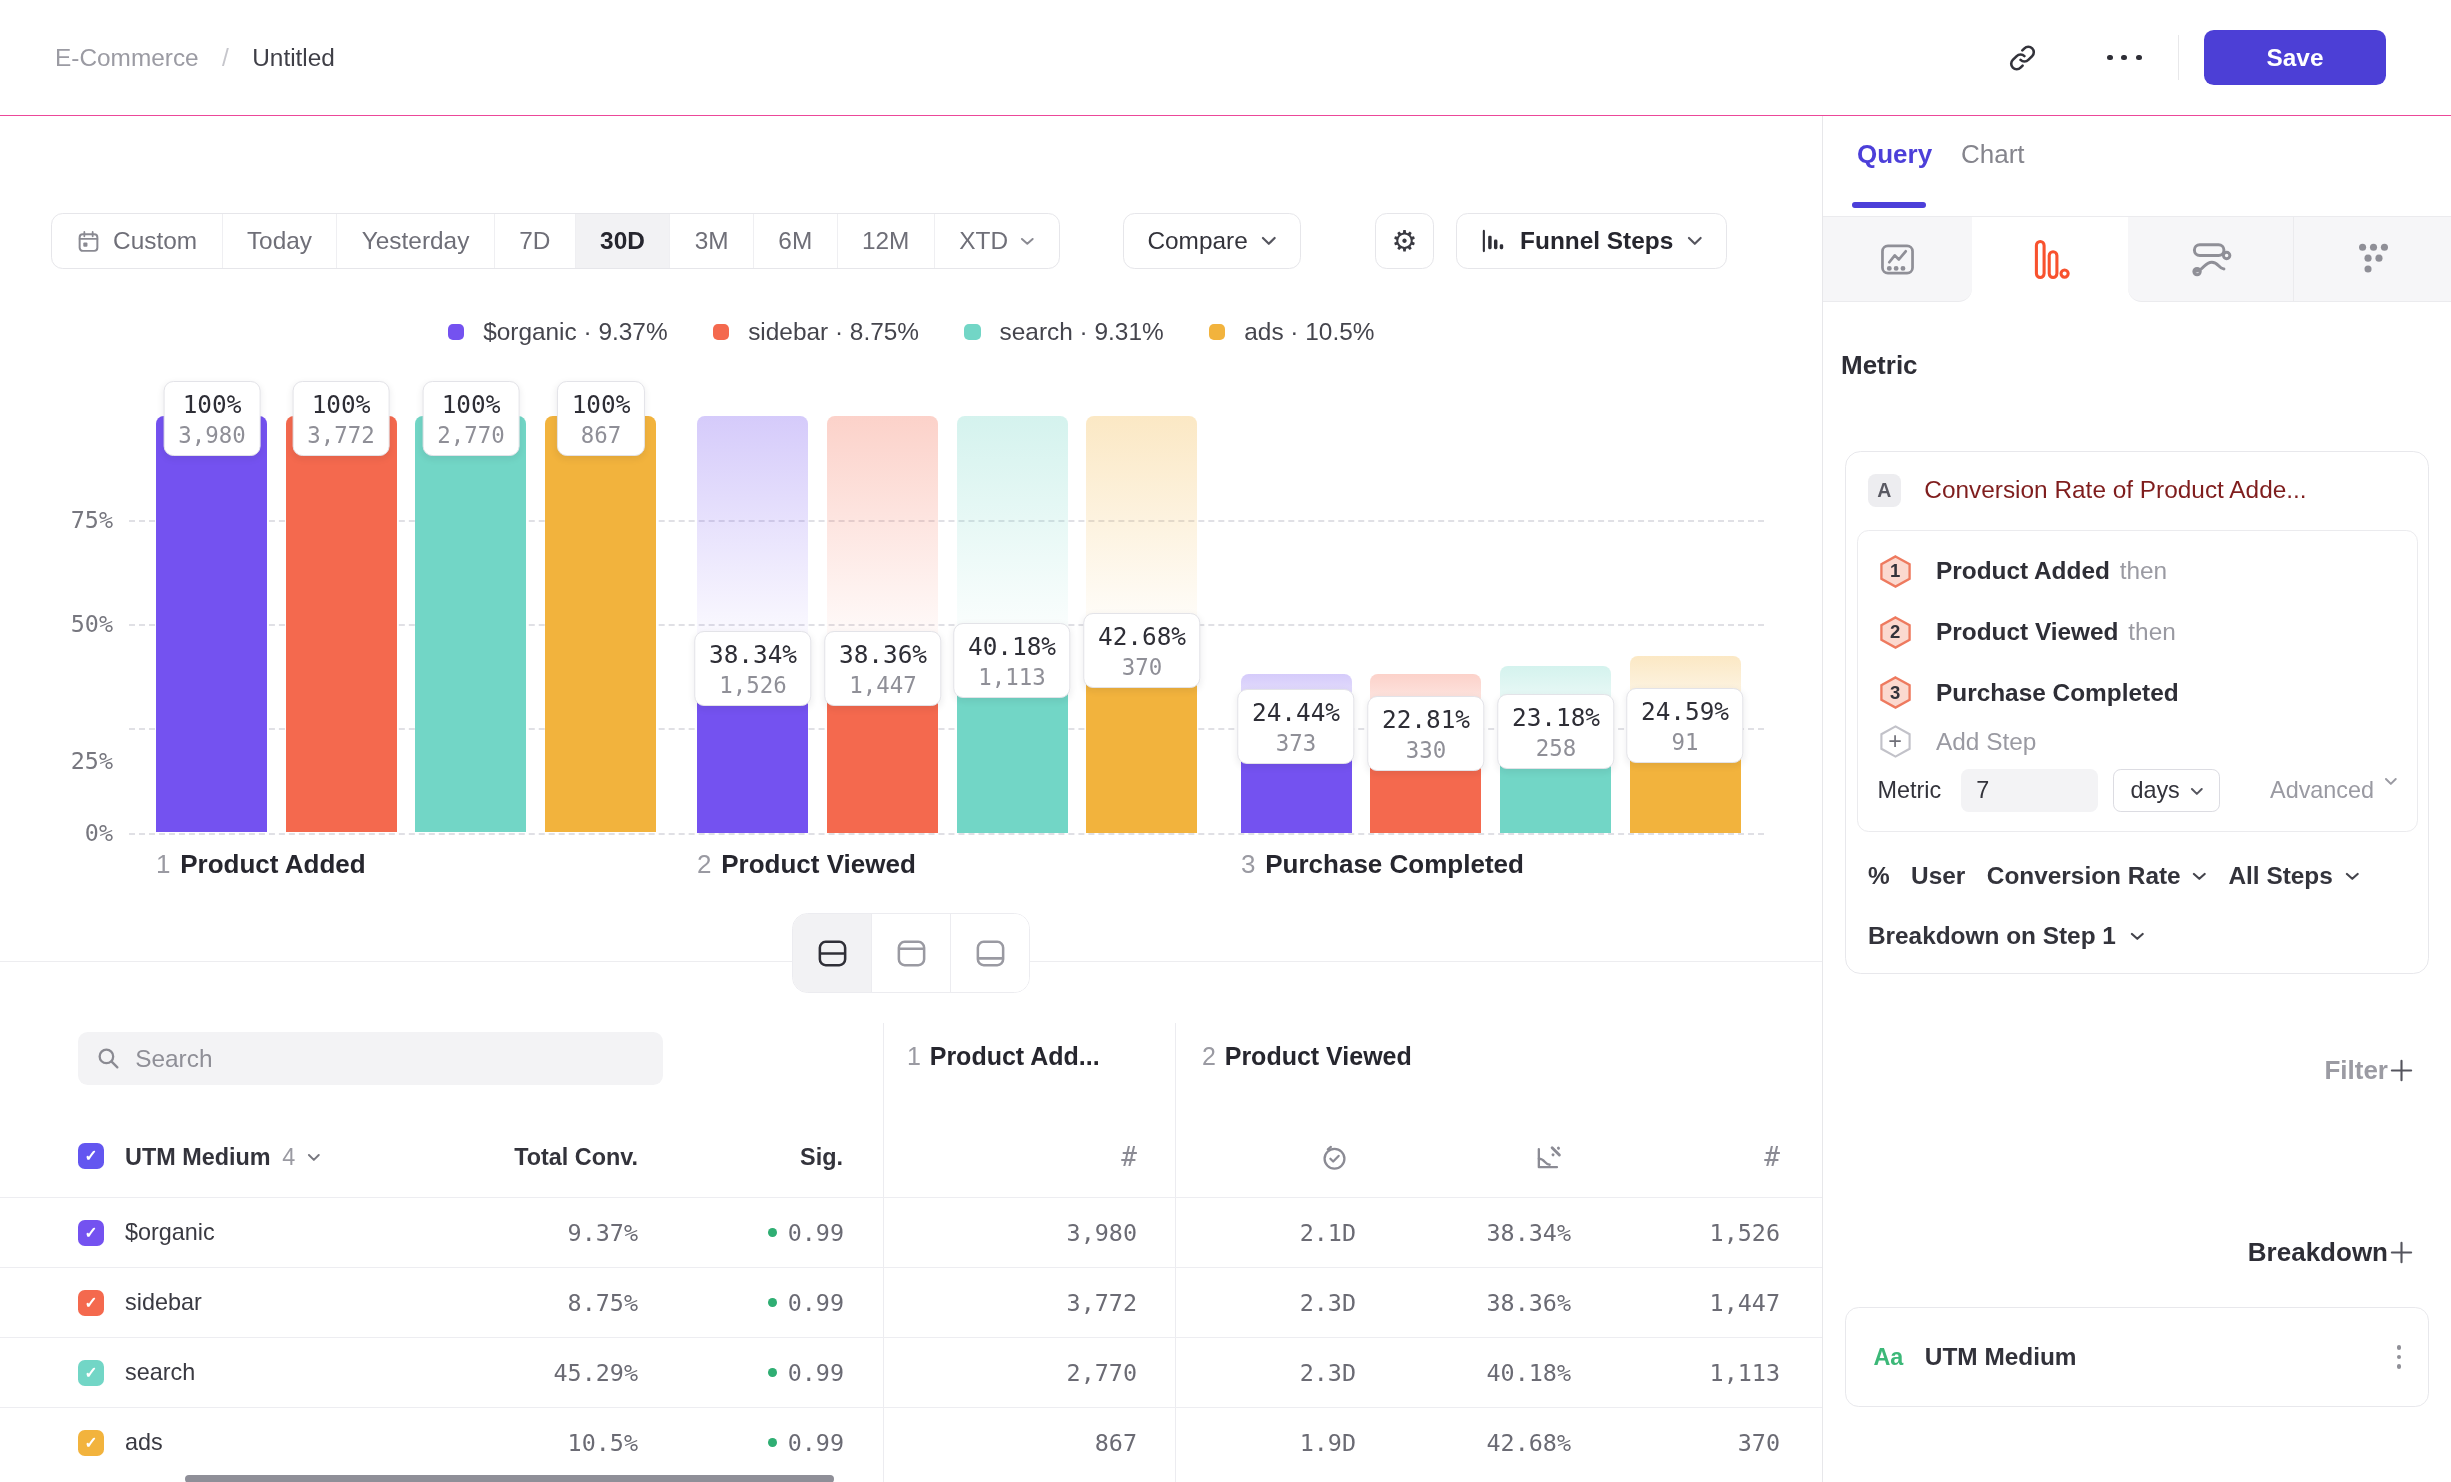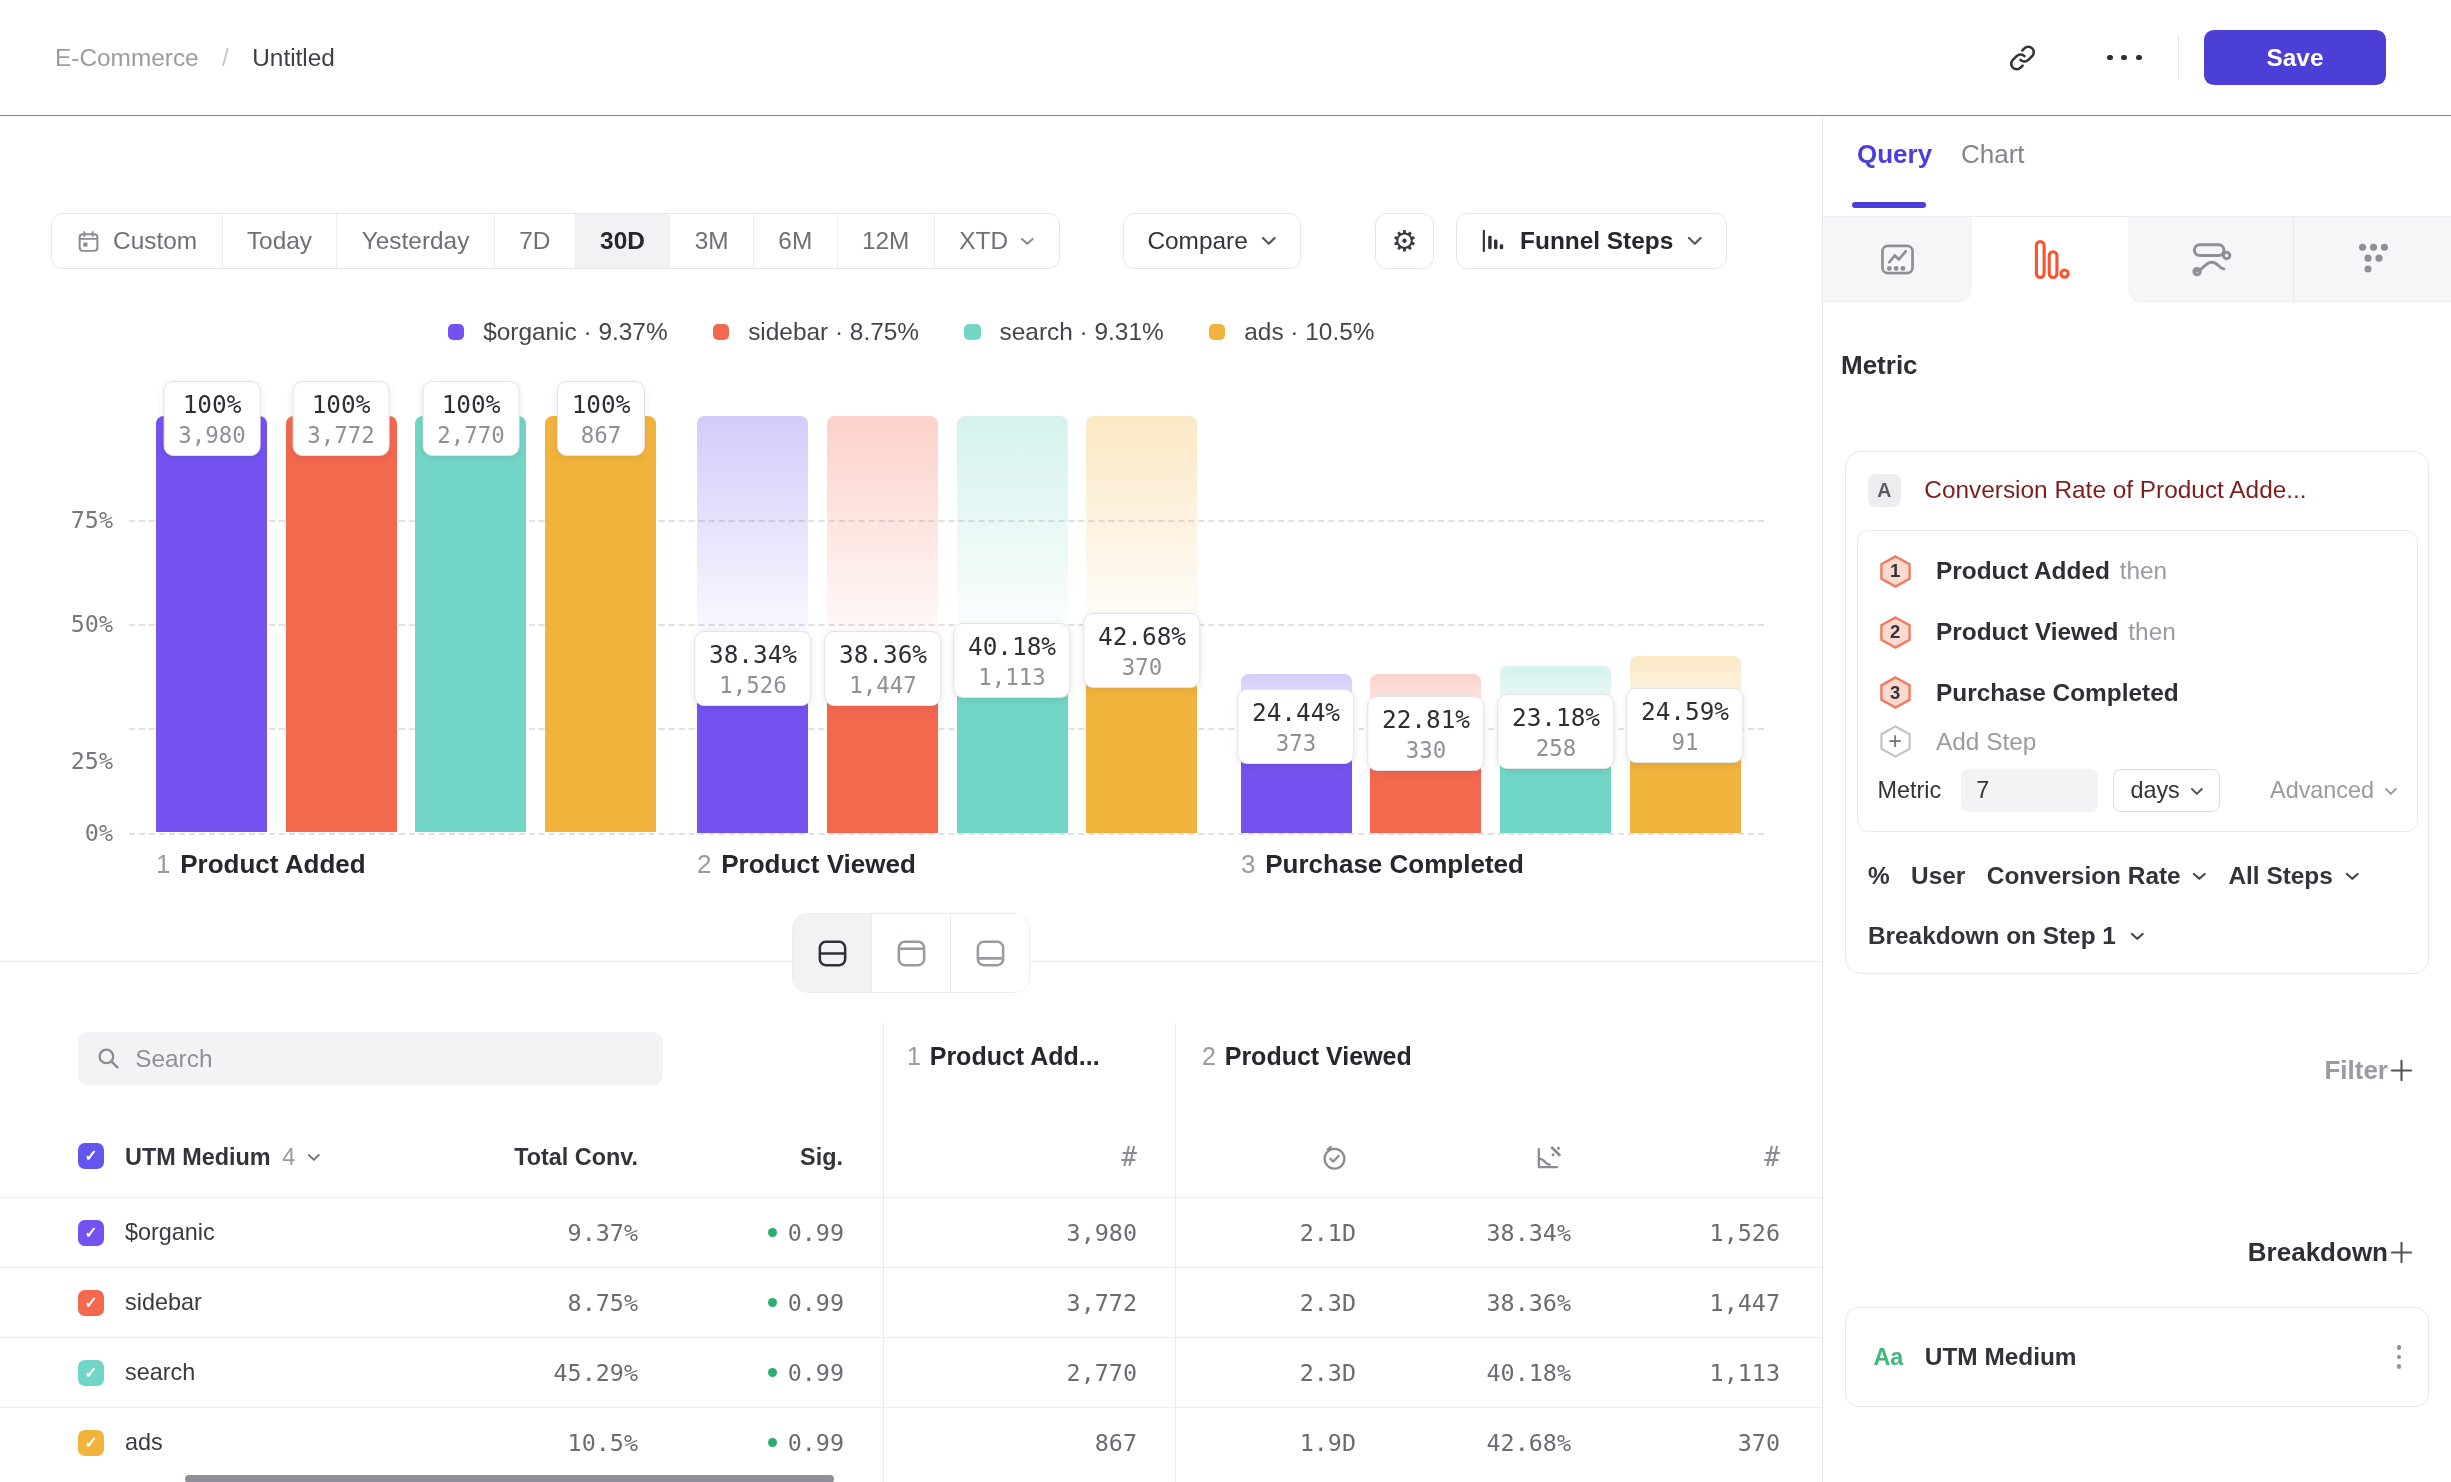--- a/index.html
+++ b/index.html
@@ -105,21 +105,21 @@
   .hex b{position:absolute;inset:0;display:flex;align-items:center;justify-content:center;font-size:18.5px;font-weight:600;color:#33333b}
   .sname{font-size:24.4px;font-weight:700;color:#2e2e36;white-space:nowrap}
   .sname i{font-style:normal;font-weight:400;color:#9a9aa2;margin-left:9.8px}
   .addlab{font-size:24.4px;font-weight:500;color:#9a9aa2}
   .wrow{display:flex;align-items:center;gap:15.6px;height:49px}
   .wlab{font-size:23.4px;font-weight:500;color:#33333b;margin-right:3.9px}
   .winput{width:137px;height:43px;border-radius:7.8px;background:#f3f3f5;display:flex;align-items:center;padding-left:15.6px;
           font-size:23.4px;color:#33333b;box-sizing:border-box}
   .wdays{width:107px;height:43px;border:1px solid #dcdce2;border-radius:7.8px;display:flex;align-items:center;justify-content:center;
          gap:9.8px;font-size:23.4px;font-weight:500;color:#33333b;box-sizing:border-box;cursor:pointer}
-  .wadv{margin-left:auto;display:flex;align-items:center;gap:9.8px;font-size:23.4px;color:#9a9aa2;cursor:pointer}
+  .wadv{margin-left:auto;display:flex;align-items:flex-start;gap:9.8px;font-size:23.4px;color:#9a9aa2;cursor:pointer}
   .mrow{position:absolute;left:21.5px;right:21.5px;top:410px;display:flex;align-items:center;gap:21.5px;
         font-size:24.4px;font-weight:600;color:#33333b}
   .brow{position:absolute;left:21.5px;top:470px;display:flex;align-items:center;gap:13.7px;
         font-size:24.4px;font-weight:600;color:#33333b;cursor:pointer}
   .secRow{position:absolute;left:42px;right:37px;display:flex;align-items:center;justify-content:flex-end}
   .secRow .lab{font-size:26px;font-weight:600}
   .utmCard{position:absolute;left:22.4px;top:1191px;width:584px;height:100px;border:1px solid #e8e8ec;border-radius:13.7px;
            box-sizing:border-box;display:flex;align-items:center;padding:0 27px}
   .aa{font-size:23.4px;font-weight:700;color:#3cb878}
   .utmName{margin-left:21.5px;font-size:24.4px;font-weight:600;color:#32323a}

